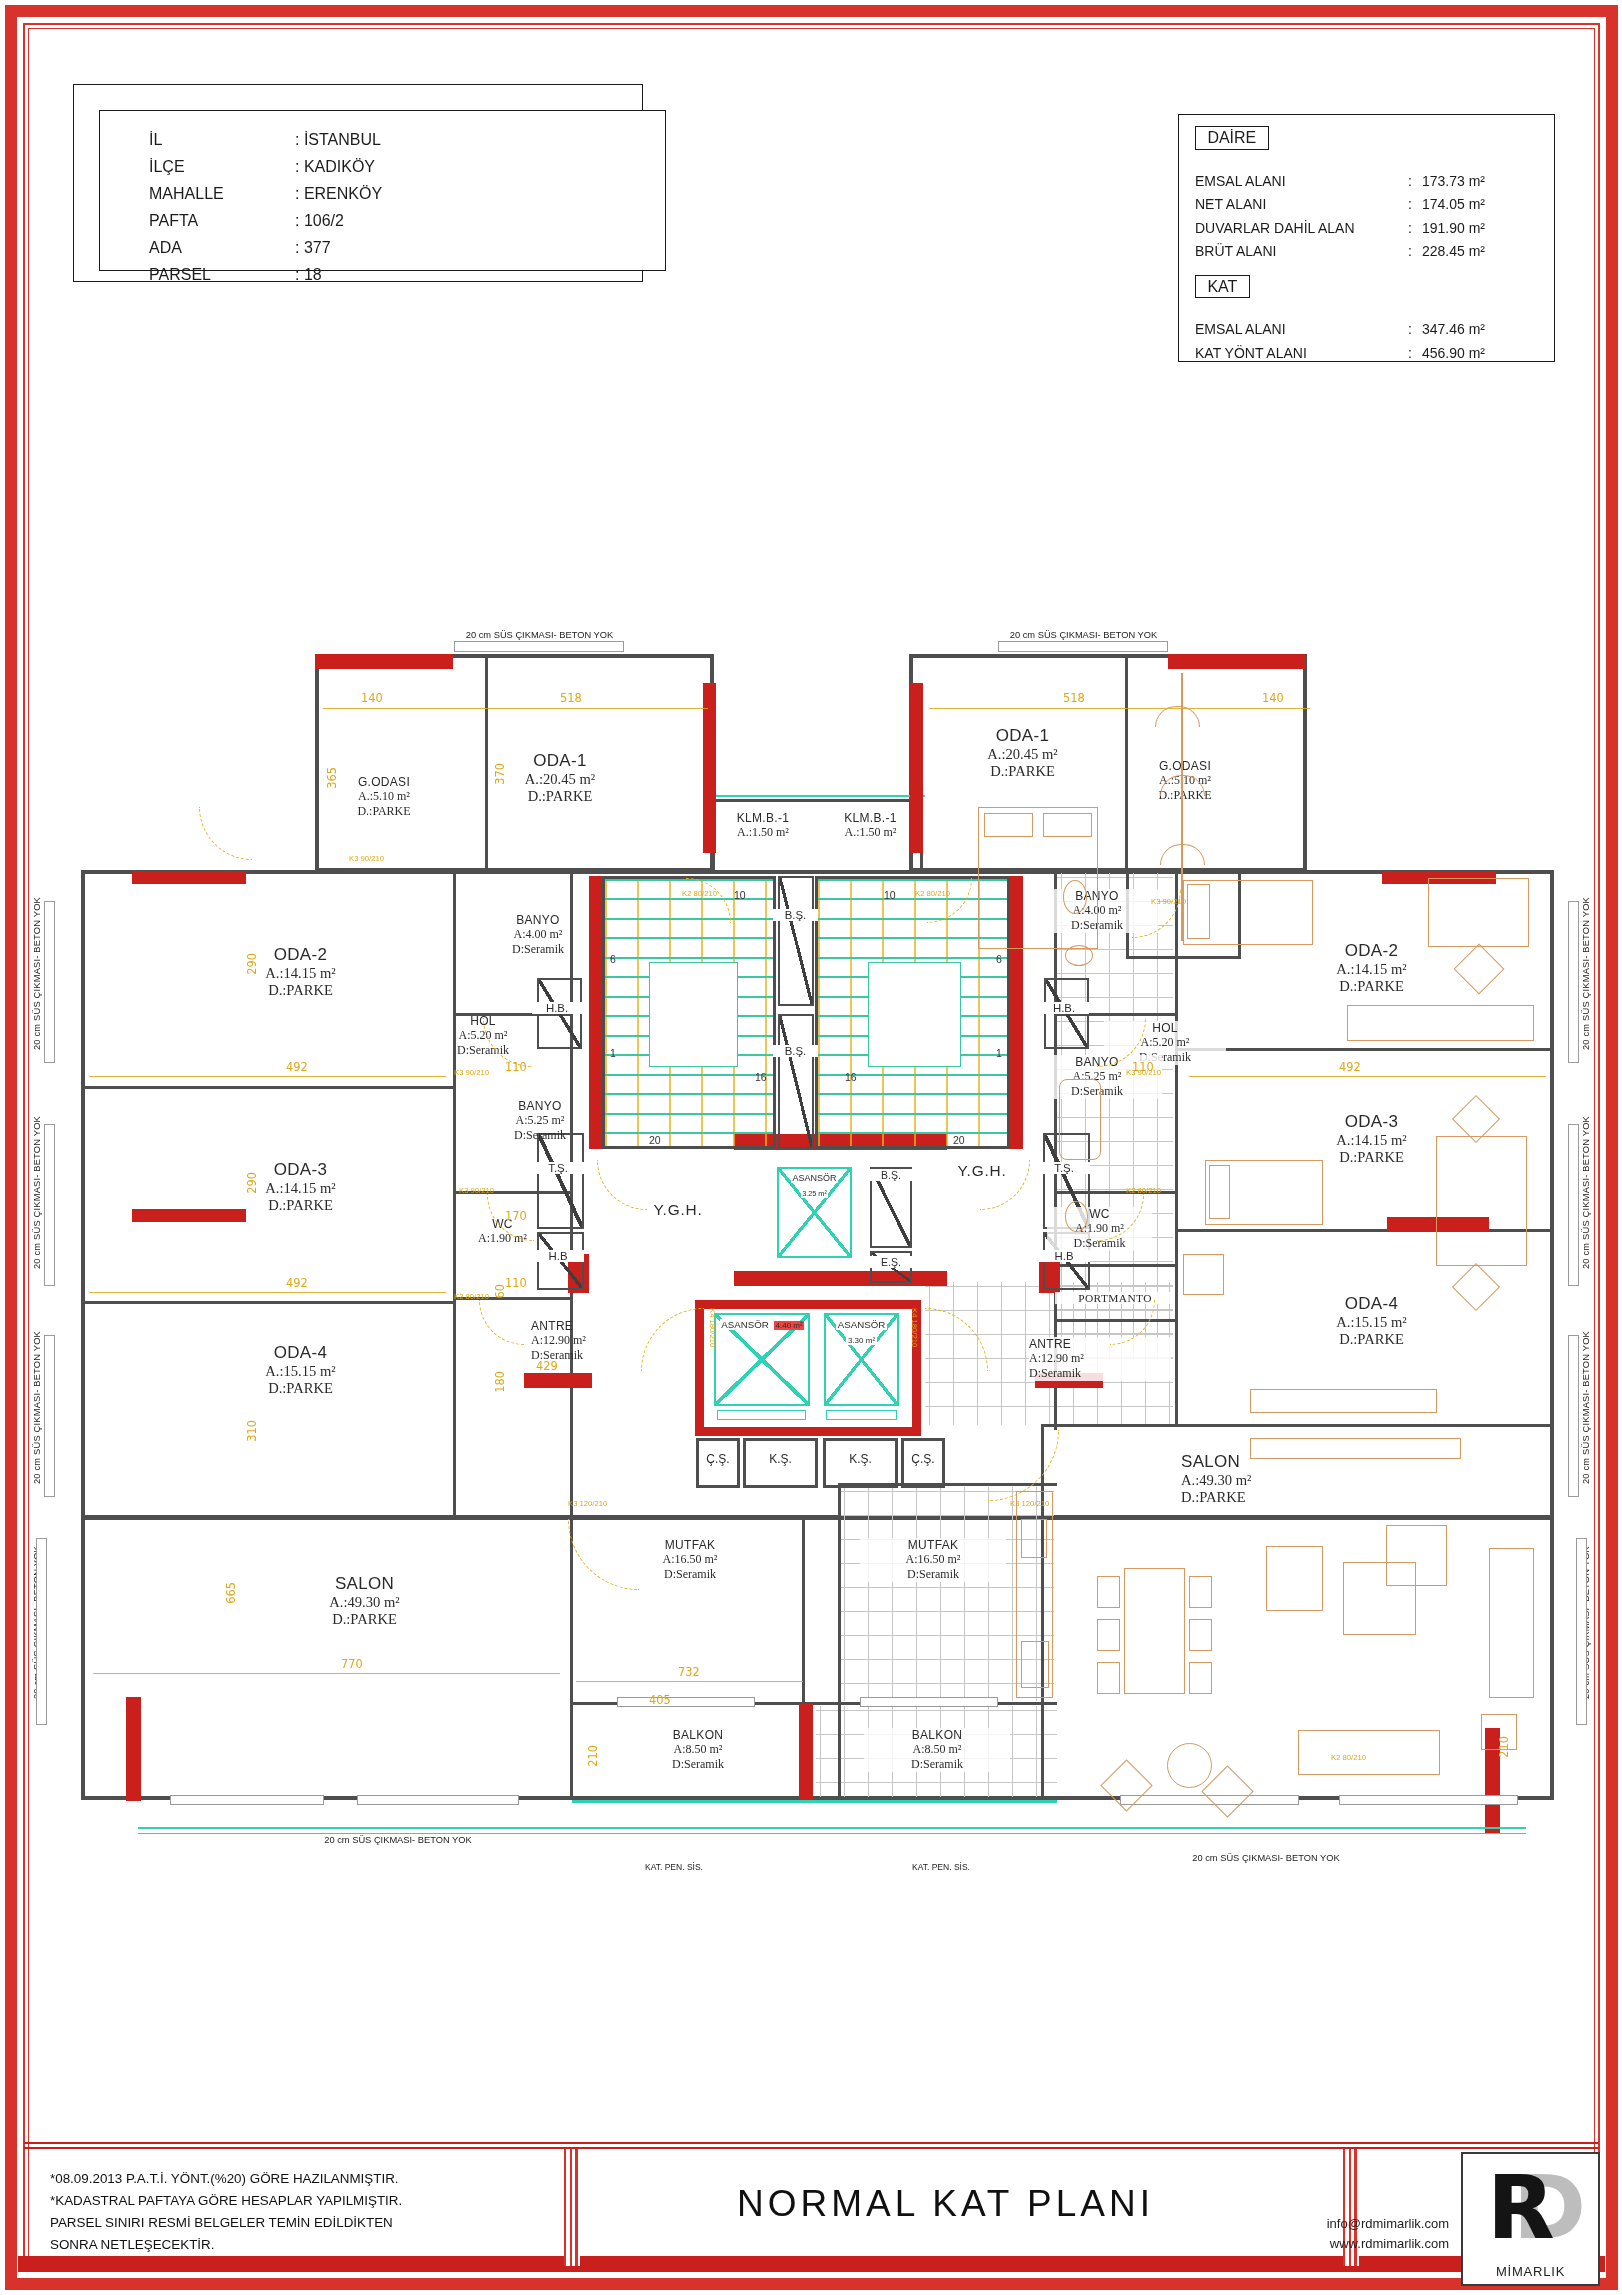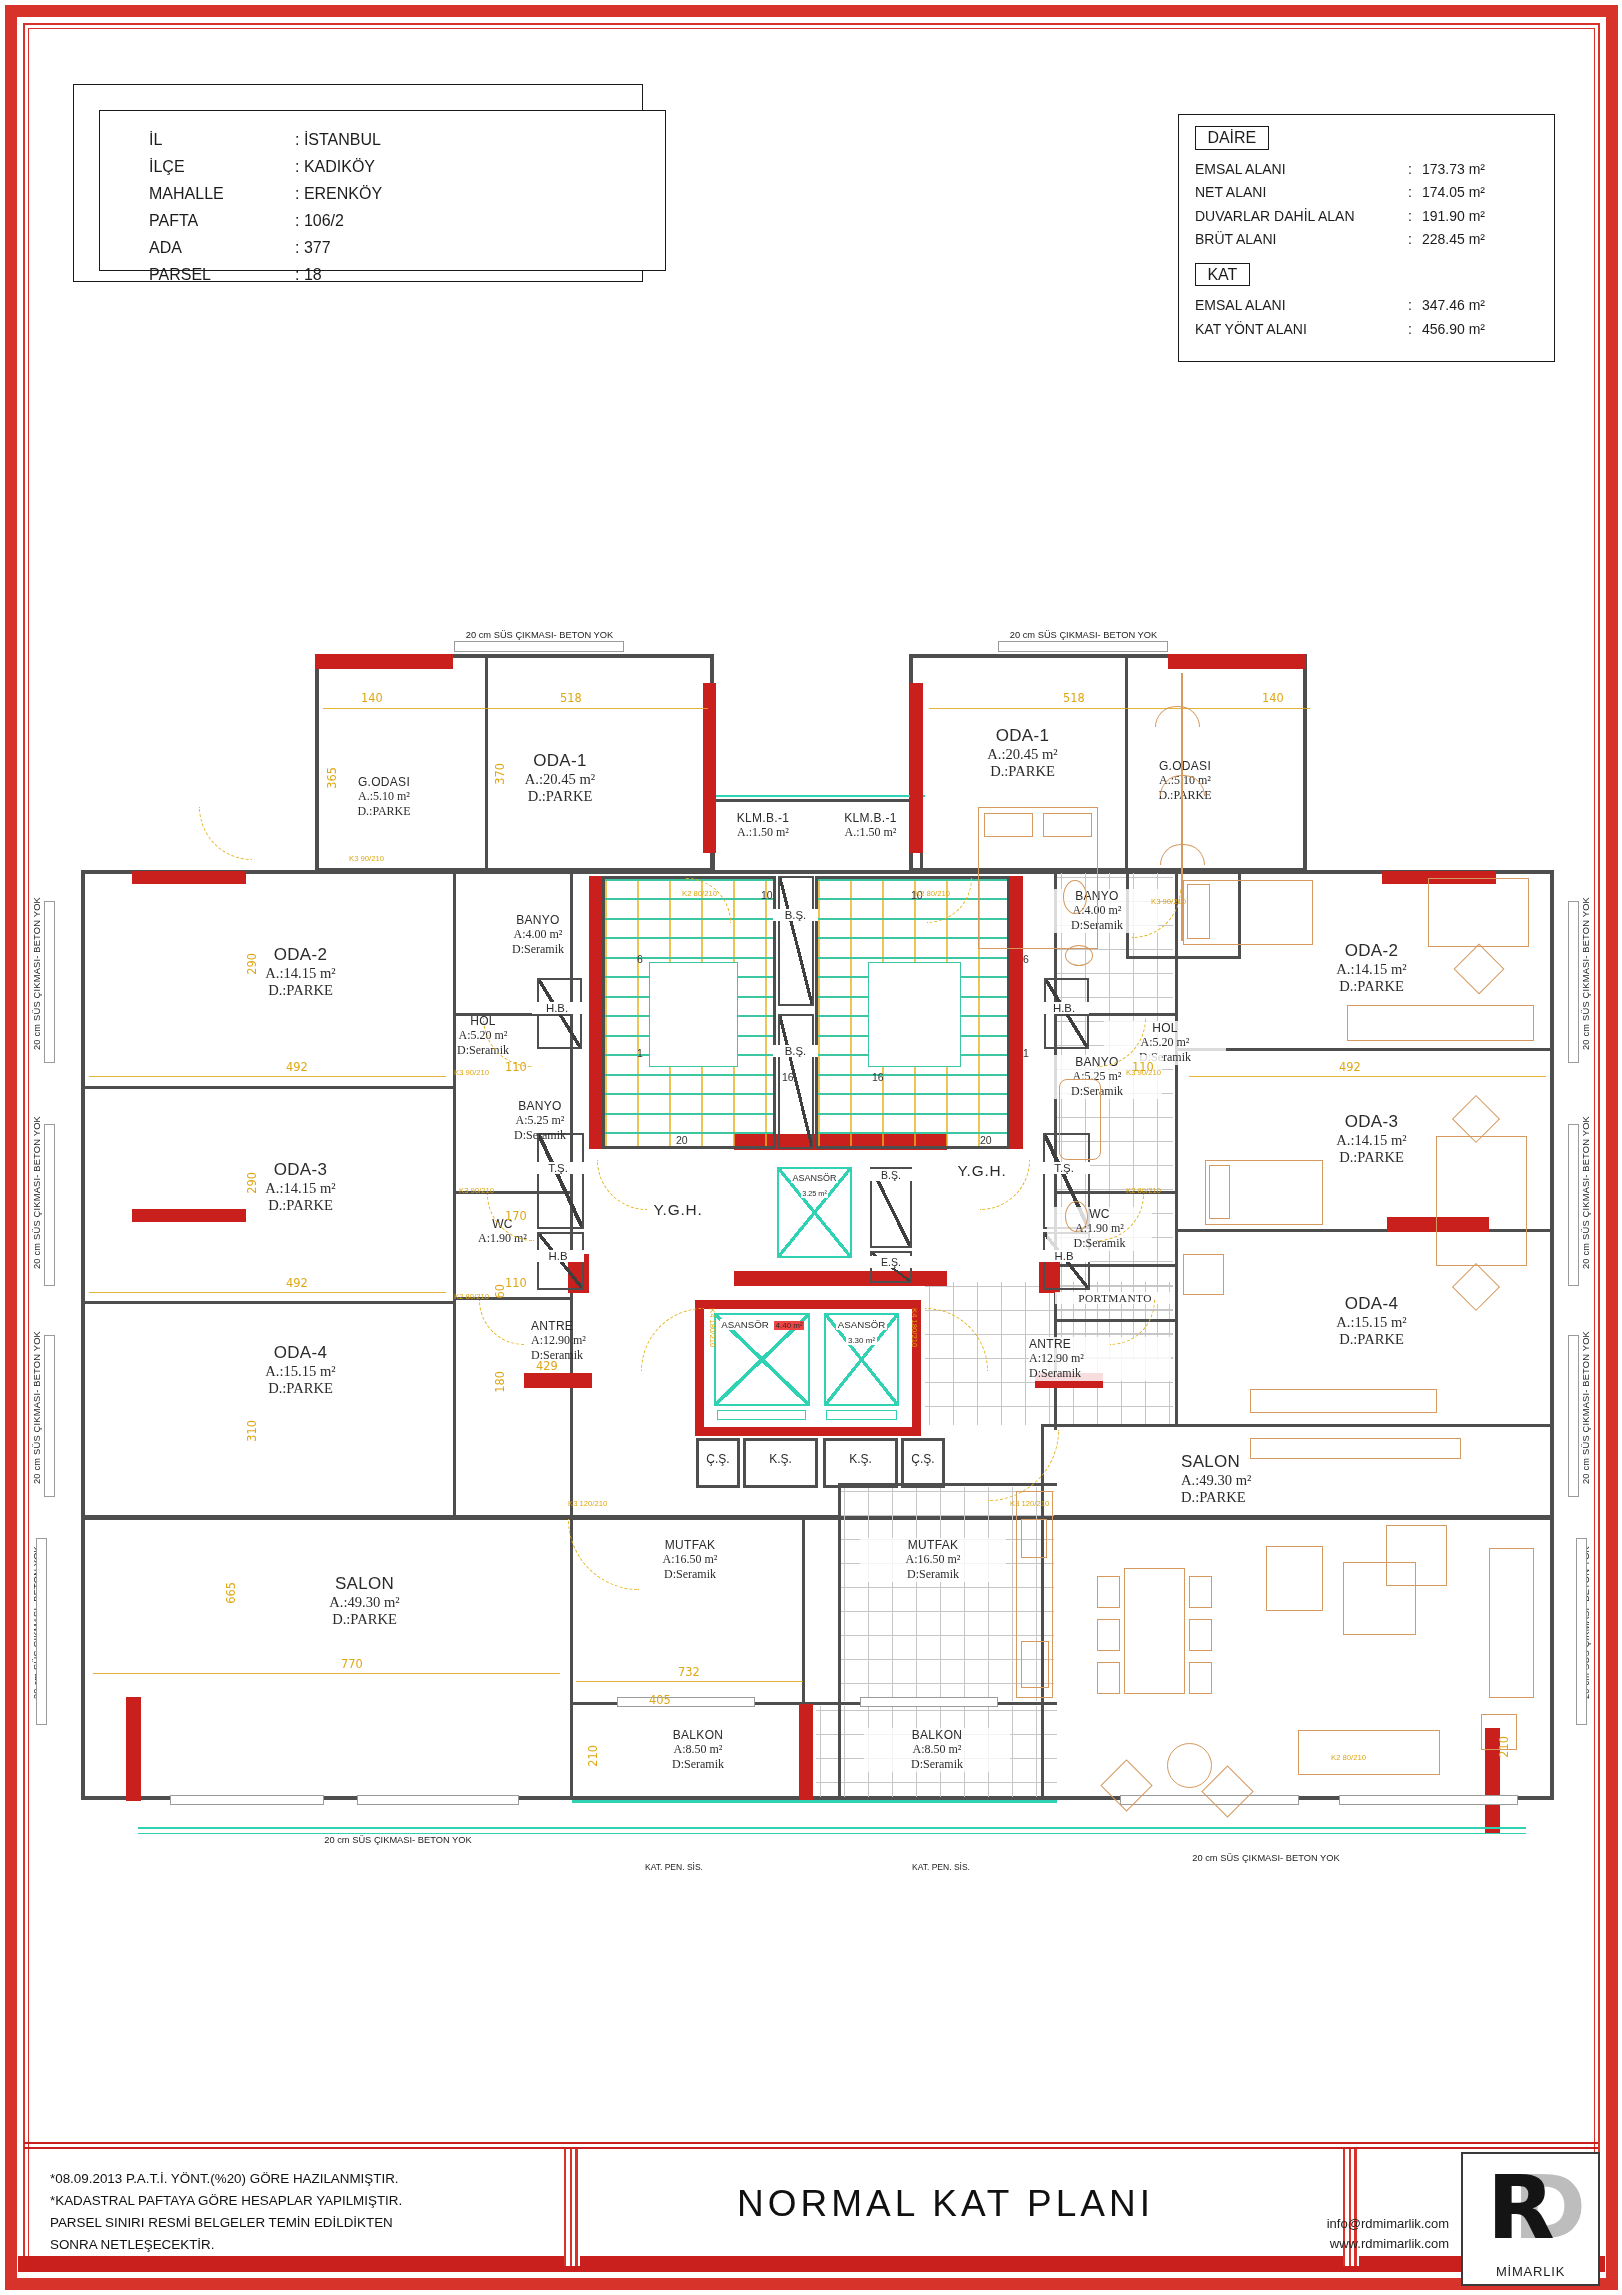--- a/index.html
+++ b/index.html
@@ -9,40 +9,40 @@
   .f1{position:absolute;left:4.9px;top:4.9px;right:4.9px;bottom:4.9px;border:12px solid #d8332a;}
   .f2{position:absolute;left:23px;top:23px;right:23px;bottom:23px;border:2.4px solid #d8332a;}
   .f3{position:absolute;left:28px;top:28px;right:28px;bottom:28px;border:0.8px solid #d8332a;}
   
   .box{position:absolute;border:1.6px solid #1a1a1a;background:#fff;}
   .locrow{display:flex;font-size:16px;line-height:27px;}
   .locrow .l{width:146px;}
   .arearow{display:flex;font-size:14px;line-height:23.5px;}
   .arearow .l{width:203px;}
   .arearow .c{width:24px;text-align:center;}
-  .head{display:inline-block;border:1.6px solid #1a1a1a;padding:1.6px 11.4px;font-size:16px;margin-bottom:8px;}
+  .head{display:inline-block;border:1.6px solid #1a1a1a;padding:1.6px 11.4px;font-size:16px;margin-bottom:20px;}
   
   .w{position:absolute;background:#4e4e4e;}
   .rw{position:absolute;background:#c9201d;}
   .ol{position:absolute;border:4px solid #4e4e4e;box-sizing:border-box;}
   .ol4{position:absolute;border:3.2px solid #4e4e4e;box-sizing:border-box;}
   .tile{background-image:linear-gradient(#c6c6c6 0.8px,transparent 0.8px),linear-gradient(90deg,#c6c6c6 0.8px,transparent 0.8px);background-size:24px 24px;background-position:4px 4px;}
   .stairs{position:absolute;border:3.2px solid #4e4e4e;box-sizing:border-box;background-image:repeating-linear-gradient(180deg,#3cc6a2 0 1.6px,transparent 1.6px 19.5px),repeating-linear-gradient(90deg,rgba(230,178,24,.75) 0 1.6px,transparent 1.6px 32px);}
   .landing{position:absolute;background:#fff;border:1.6px solid #3cc6a2;box-sizing:border-box;}
   .shaft{position:absolute;border:2.4px solid #4e4e4e;box-sizing:border-box;background:linear-gradient(to top right,transparent 47.5%,#3e3e3e 47.5%,#3e3e3e 52.5%,transparent 52.5%);}
   .elev{position:absolute;border:2.4px solid #2fd3b4;box-sizing:border-box;background:linear-gradient(to top right,transparent 48.5%,#2fd3b4 48.5%,#2fd3b4 51.5%,transparent 51.5%),linear-gradient(to bottom right,transparent 48.5%,#2fd3b4 48.5%,#2fd3b4 51.5%,transparent 51.5%);}
   .teal{position:absolute;background:#2fd3b4;}
   .tealb{position:absolute;border:1.6px solid #2fd3b4;box-sizing:border-box;background:#fff;}
   .win{position:absolute;border:1.6px solid #9b9b9b;background:#fff;box-sizing:border-box;}
   .lbl{position:absolute;text-align:center;color:#2b2b2b;}
   .rn{font-size:17px;letter-spacing:0.3px;}
   .ra,.rd{font-size:14.6px;font-family:"Liberation Serif",serif;}
   .sm{font-size:12px;}
   .core-lbl{position:absolute;font-size:13px;color:#2b2b2b;text-align:center;}
-  .stnum{position:absolute;font-size:10.5px;color:#333;padding-left:27px;}
+  .stnum{position:absolute;font-size:10.5px;color:#333;}
   .dim{position:absolute;color:#dfa713;font-size:11.4px;font-family:"DejaVu Sans",sans-serif;}
   .vdim{writing-mode:vertical-rl;transform:rotate(180deg);}
   .dln{position:absolute;background:#dfa713;opacity:.85;}
   .tag{position:absolute;font-size:7.7px;color:#dfa713;white-space:nowrap;}
   .vtag{writing-mode:vertical-rl;}
   .arc{position:absolute;border-left:1.6px dashed #e5b31c;border-bottom:1.6px dashed #e5b31c;border-radius:0 0 0 100%;box-sizing:border-box;}
   .vedge{position:absolute;writing-mode:vertical-rl;transform:rotate(180deg);font-size:9.3px;color:#222;letter-spacing:0.2px;white-space:nowrap;}
   .hedge{position:absolute;font-size:9.3px;color:#222;text-align:center;white-space:nowrap;}
   .furn{position:absolute;border:1.6px solid #d6995f;box-sizing:border-box;background:transparent;}
   .round{border-radius:50%;}

